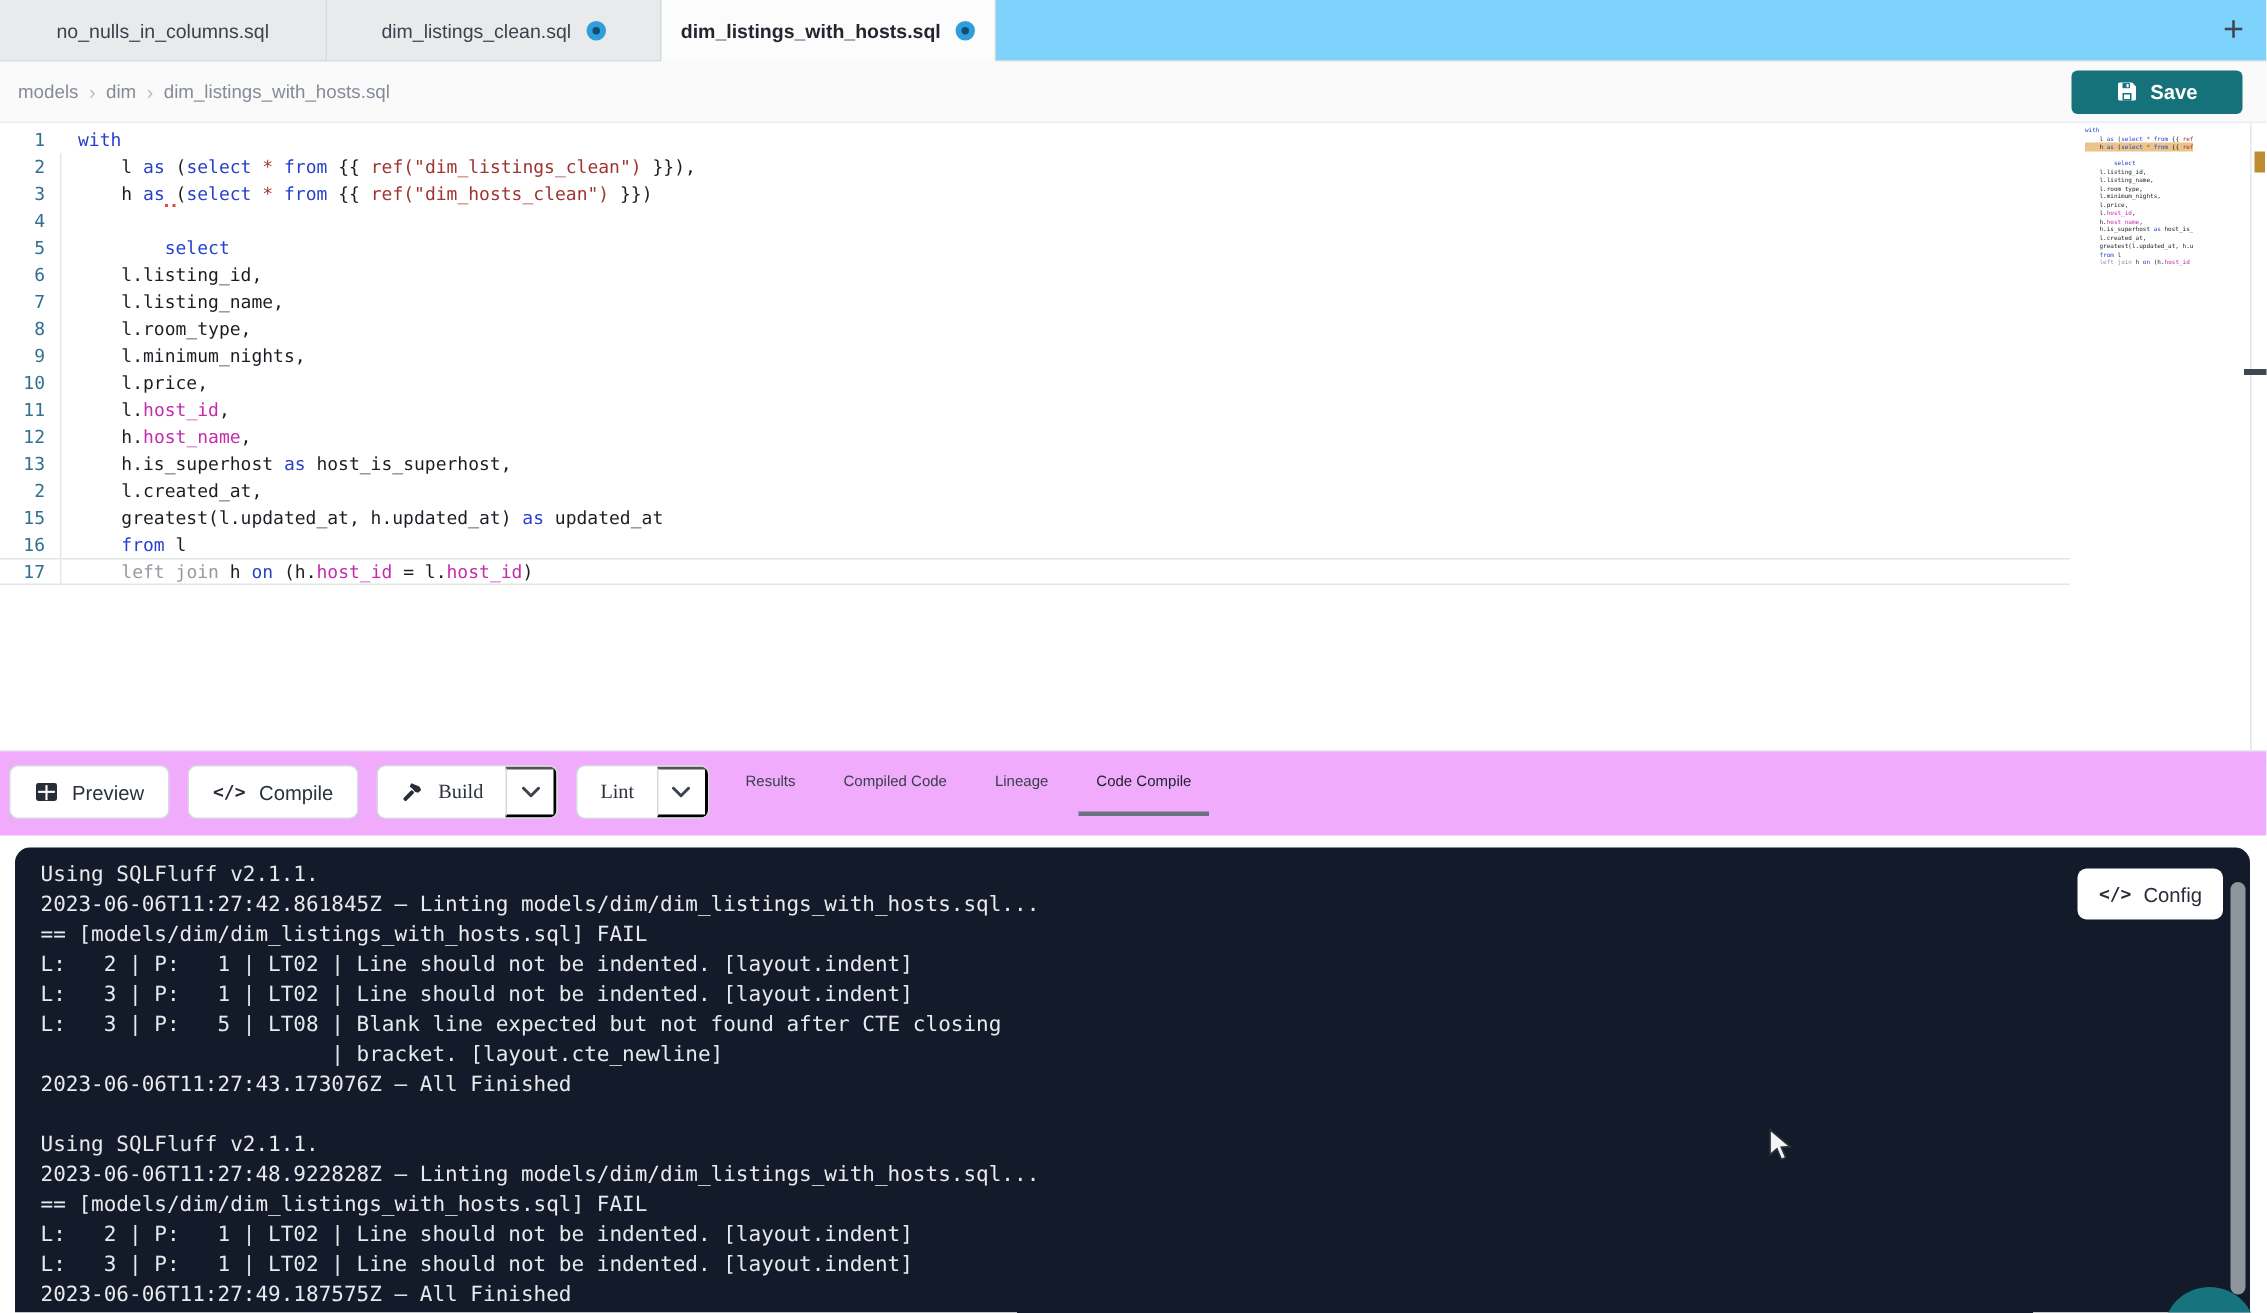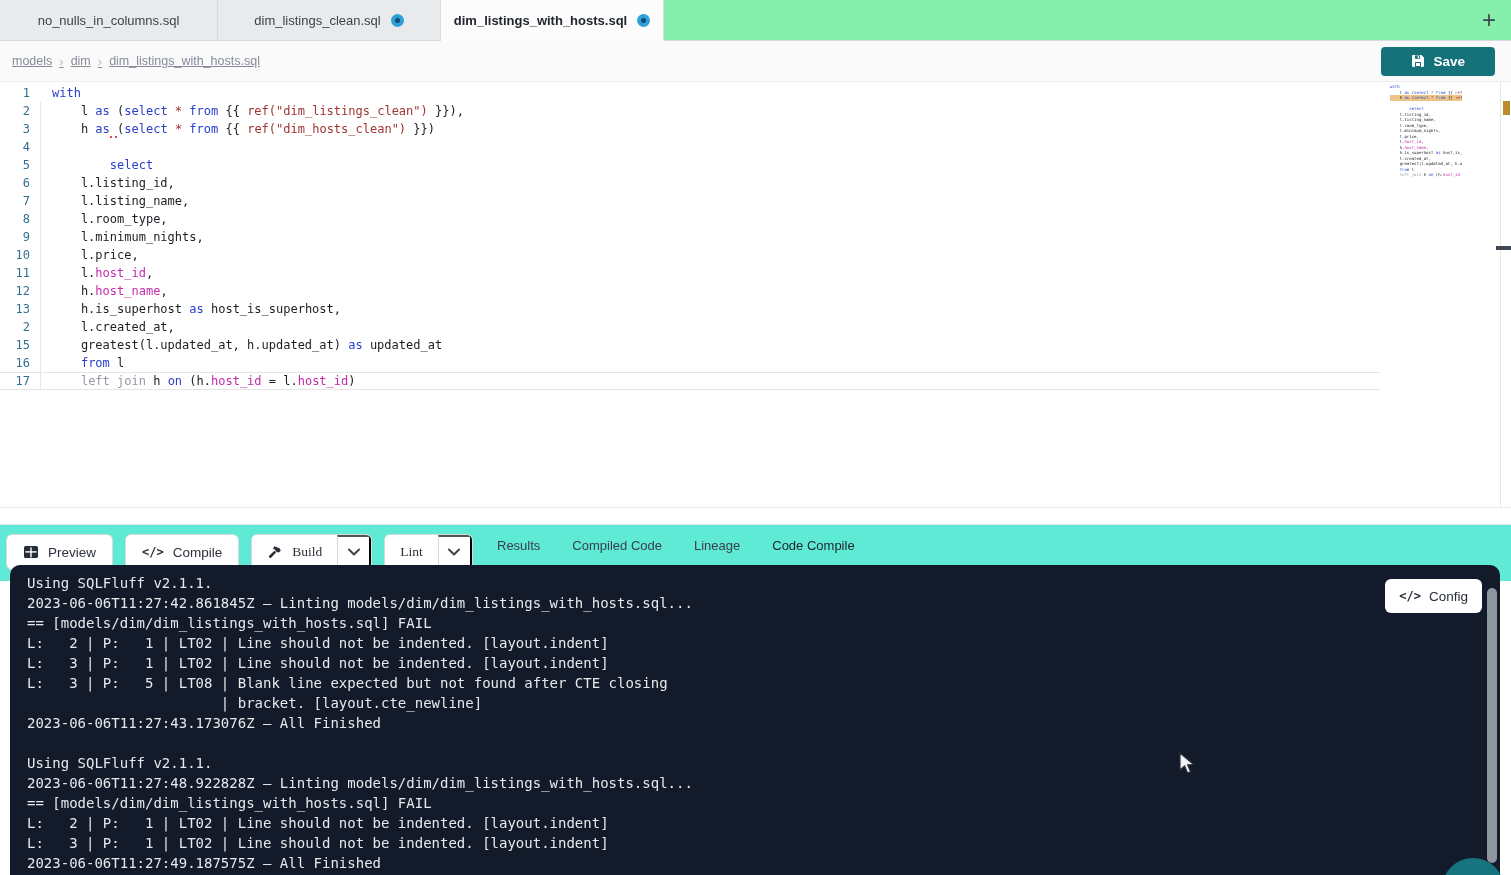--- a/index.html
+++ b/index.html
@@ -6,37 +6,37 @@
     --accent-teal:#15727b;
     --dot-blue:#2f9fd9;
     --terminal-bg:#131a2a;
     --kw:#2840cc; --str:#a03530; --var:#c42cab; --gray:#949aa2; --txt:#1a1e23; --ln:#31708f;
   }
   *{box-sizing:border-box;margin:0;padding:0;}
   html,body{width:1511px;height:875px;overflow:hidden;background:#fff;
     font-family:"Liberation Sans", sans-serif;position:relative;}
 
   
-  .tabbar{position:absolute;left:0;top:0;width:1511px;height:41px;background:#86efac;display:flex;}
+  .tabbar{position:absolute;left:0;top:0;width:1511px;height:41px;background:#7dd3fc;display:flex;}
   .tab{width:223px;height:41px;display:flex;align-items:center;justify-content:center;gap:10px;
     border-right:1px solid #d8dbde;border-bottom:1px solid #d8dbde;background:#e9eaec;cursor:pointer;}
   .tab:first-child{width:218px;}
   .tab-label{font-size:13px;color:#3c434d;white-space:nowrap;}
   .tab.active{background:#fcfcfd;border-bottom:1px solid #fcfcfd;}
   .tab.active .tab-label{color:#21262e;font-weight:700;}
   .mod-dot{width:13px;height:13px;border-radius:50%;background:var(--dot-blue);position:relative;flex:none;}
   .mod-dot::after{content:"";position:absolute;left:4px;top:4px;width:5px;height:5px;border-radius:50%;background:#134d71;}
   .tab-fill{flex:1;border-bottom:1px solid #d8dbde;display:flex;justify-content:flex-end;align-items:center;}
   .new-tab{width:44px;height:40px;display:flex;align-items:center;justify-content:center;
     font-size:24px;font-weight:300;color:#3f4650;cursor:pointer;}
 
   
   .crumbbar{position:absolute;left:0;top:41px;width:1511px;height:41px;background:#fafafb;
     border-bottom:1px solid #ededef;display:flex;align-items:center;padding:0 16px 0 12px;}
-  .crumbs{display:flex;align-items:center;font-size:12.5px;color:#858c97;text-decoration:underline;}
+  .crumbs{display:flex;align-items:center;font-size:12.5px;color:#858c97;}
   .crumb-sep{margin:0 7px;color:#b6bcc4;font-size:13px;}
   .save-btn{margin-left:auto;height:29px;min-width:82px;padding:0 30px;border:none;border-radius:4px;
     background:var(--accent-teal);color:#fff;font-size:13.5px;font-weight:600;display:flex;align-items:center;
     gap:8px;cursor:pointer;font-family:"Liberation Sans",sans-serif;}
 
   
   .editor{position:absolute;left:0;top:82px;width:1511px;height:426px;background:#fff;border-bottom:1px solid #e7e9ea;}
   .code-rows{position:absolute;left:0;top:2px;}
   .crow{height:18px;display:flex;align-items:center;width:1380px;}
   .crow.cur{box-shadow:inset 0 1px 0 #e2e5e8, inset 0 -1px 0 #e2e5e8;}
@@ -52,32 +52,32 @@
 
   
   .minimap{position:absolute;left:1390px;top:2px;width:72px;height:120px;overflow:hidden;cursor:pointer;}
   .mm-line{height:5.5px;font:4px/5.5px "DejaVu Sans Mono",monospace;white-space:pre;overflow:hidden;}
   .mm-warn{background:#eac489;}
   .ruler{position:absolute;left:1500px;top:0;width:11px;height:426px;border-left:1px solid #e4e6e8;}
   .ruler-warn{position:absolute;left:2px;top:19px;width:7px;height:14px;background:#bf8b30;}
   .ruler-cur{position:absolute;left:-5px;top:164px;width:16px;height:4px;background:#3f4752;}
 
   
-  .toolrow{position:absolute;left:0;top:524px;width:1511px;height:57px;background:#5eead4;border-top:1px solid #e7e9ea;padding-left:45px;}
+  .toolrow{position:absolute;left:0;top:500px;width:1511px;height:57px;background:#f0abfc;border-top:1px solid #e7e9ea;padding-left:45px;}
   .btn-group{position:absolute;left:6px;top:9px;display:flex;gap:12px;}
   .btn{height:36px;display:flex;align-items:center;gap:9px;padding:0 16px;background:#fff;
     border:1px solid #d6dade;border-radius:6px;font-size:13.5px;color:#2b323c;cursor:pointer;
     font-family:"Liberation Sans",sans-serif;}
   .split{display:flex;border:1px solid #d6dade;border-radius:6px;overflow:hidden;background:#fff;}
   .split .main{height:34px;display:flex;align-items:center;gap:9px;padding:0 15px;font-size:13.5px;color:#2b323c;cursor:pointer;border:none;background:#fff;font-family:Liberation Serif, serif;}
   .split .chev{width:34px;height:34px;display:flex;align-items:center;justify-content:center;border-left:1px solid #d6dade;cursor:pointer;background:#fff;}
   .icon-svg{display:block;flex:none;}
 
   .result-tabs{position:absolute;left:485px;top:0;height:43px;display:flex;gap:8px;}
-  .rtab{display:flex;align-items:center;padding:0 12px;font-size:13px;color:#39404b;cursor:pointer;
+  .rtab{display:flex;align-items:center;padding:0 12px;font-size:10px;color:#39404b;cursor:pointer;
     border-bottom:3px solid transparent;}
   .rtab.active{color:#1d232c;border-bottom-color:#6b7280;}
 
   
   .terminal{position:absolute;left:10px;top:565px;width:1490px;height:310px;background:var(--terminal-bg);
     border-radius:10px 10px 0 0;}
   .term-pre{position:absolute;left:17px;top:8px;font:14px/20px "DejaVu Sans Mono",monospace;color:#e7e9ec;white-space:pre;}
   .config-btn{position:absolute;right:18px;top:14px;height:34px;padding:0 14px;background:#fff;border:none;
     border-radius:6px;display:flex;align-items:center;gap:8px;font-size:13.5px;color:#272e38;cursor:pointer;
     font-family:"Liberation Sans",sans-serif;}

